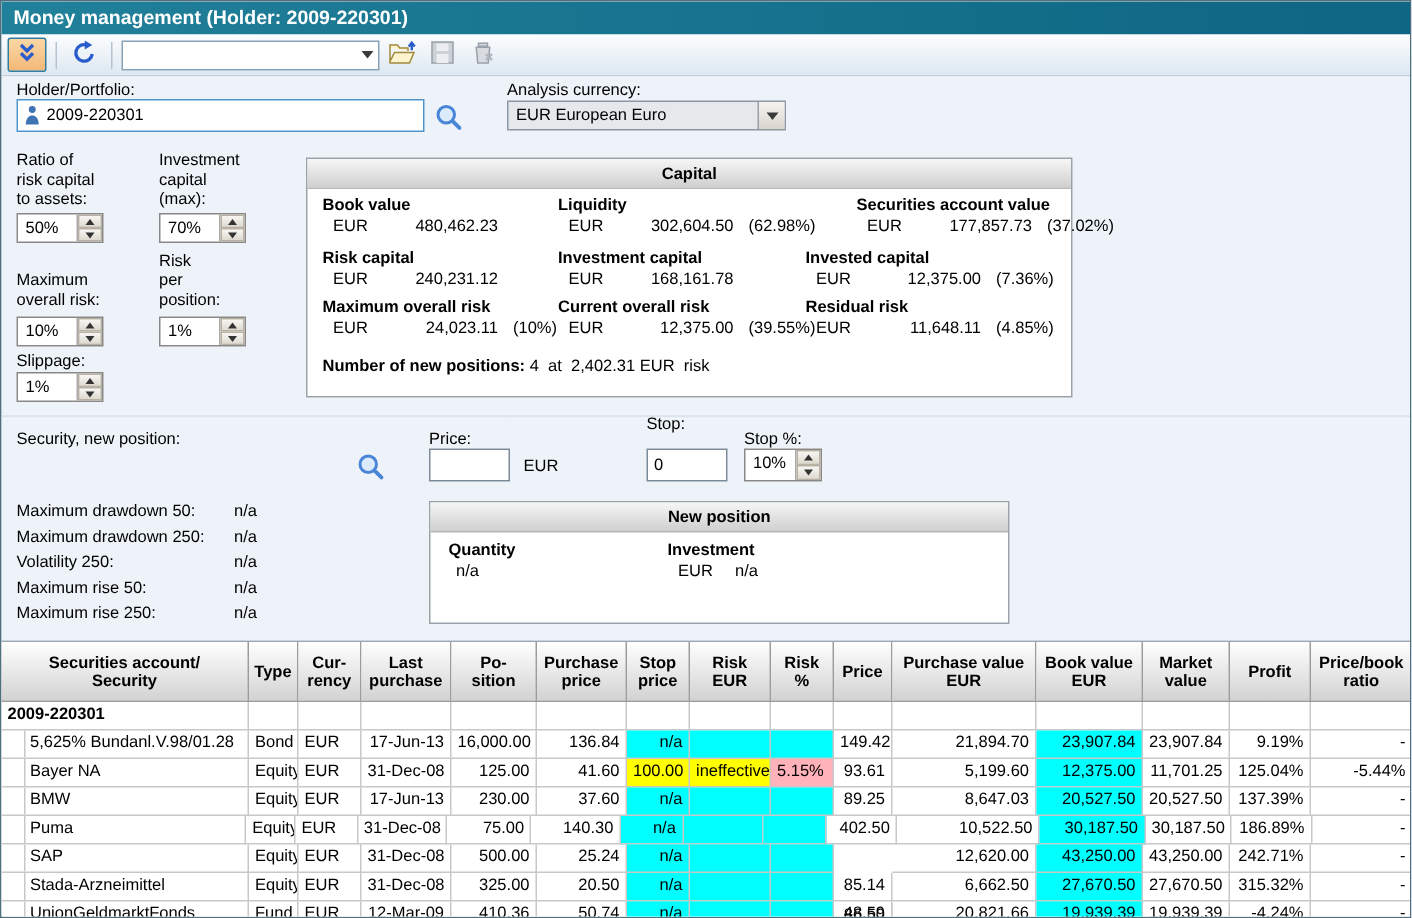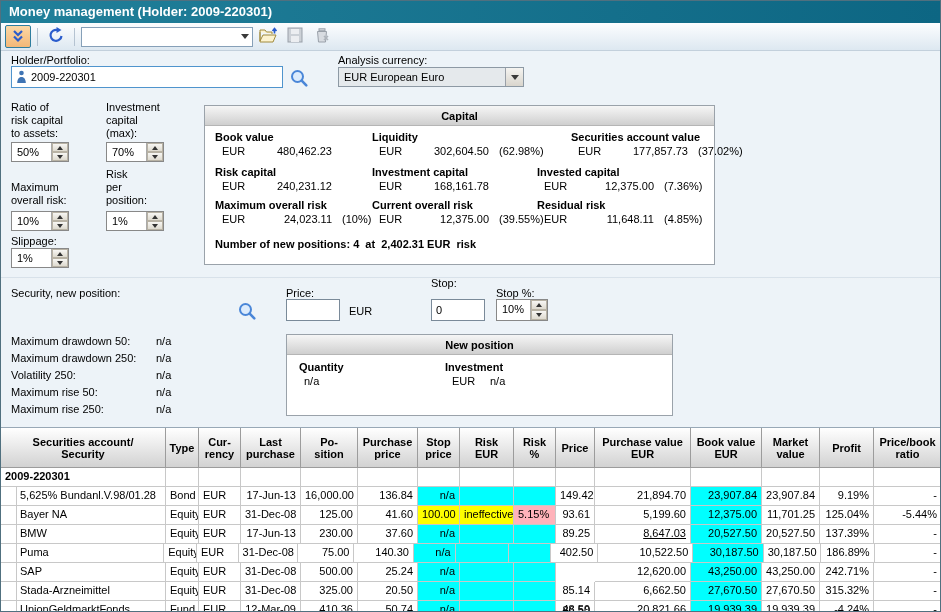--- a/index.html
+++ b/index.html
@@ -54,21 +54,21 @@
   
   .panel{position:absolute;box-sizing:border-box;background:#fff;border:1px solid #9aa2aa;}
   .panel-hd{height:20px;box-sizing:border-box;background:linear-gradient(#f6f6f6,#cfcfcf);
     border-bottom:1px solid #b5b5b5;font-weight:bold;text-align:center;padding-top:4px;}
   .cap-item{position:absolute;}
   .cap-label{font-weight:bold;}
   .cap-line{display:flex;margin-top:2px;}
   .cap-cur{width:34px;padding-left:7px;}
   .cap-val{width:76px;text-align:right;}
   .cap-pct{margin-left:10px;}
-  .pre{white-space:pre;font-weight:bold;}
+  .pre{white-space:pre;}
   .stat-row{position:absolute;width:270px;}
   .stat-val{position:absolute;left:145px;top:0;}
   
   #grid{position:absolute;left:0;top:426px;width:941px;border-top:1px solid #98a8b6;background:#fff;}
   .thead{display:flex;border-radius:11px;}
   .th{
     box-sizing:border-box;height:40px;border-right:1px solid #9c9c9c;border-bottom:1px solid #9c9c9c;
     background:linear-gradient(#ffffff,#d2d2d2);font-weight:bold;white-space:pre-line;
     display:flex;align-items:center;justify-content:center;text-align:center;line-height:12px;cursor:pointer;
   }
@@ -464,21 +464,21 @@
         </div>
         <div class="td left" style="width: 33px;">Equity</div>
         <div class="td left" style="width: 42px;">EUR</div>
         <div class="td right" style="width: 60px;">17-Jun-13</div>
         <div class="td right" style="width: 57px;">230.00</div>
         <div class="td right" style="width: 60px;">37.60</div>
         <div class="td right" style="width: 42px; background: rgb(0, 255, 255);">n/a</div>
         <div class="td left" style="width: 54px; background: rgb(0, 255, 255);"></div>
         <div class="td left" style="width: 42px; background: rgb(0, 255, 255);"></div>
         <div class="td right" style="width: 39px;">89.25</div>
-        <div class="td right" style="width: 96px; text-decoration: underline;">8,647.03</div>
+        <div class="td right" style="width: 96px;">8,647.03</div>
         <div class="td right" style="width: 71px; background: rgb(0, 255, 255);">20,527.50</div>
         <div class="td right" style="width: 58px;">20,527.50</div>
         <div class="td right" style="width: 54px;">137.39%</div>
         <div class="td right" style="width: 68px;">-</div>
       </div>
       <div class="tr">
         <div class="td c0" style="width: 165px;">
           <span class="indent"></span>
           <span class="nm">Puma</span>
         </div>

